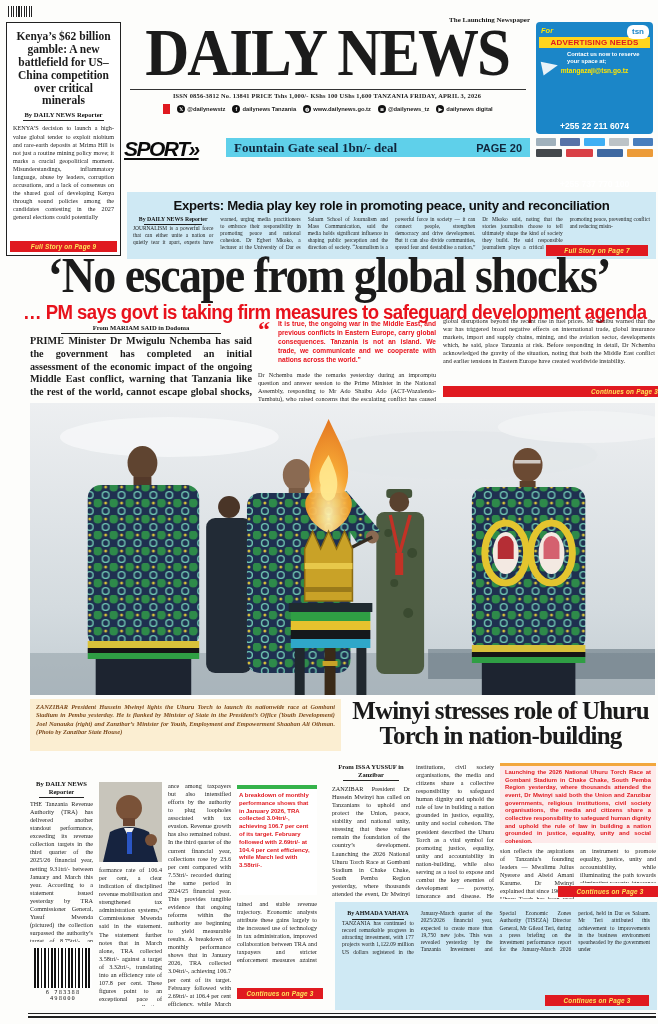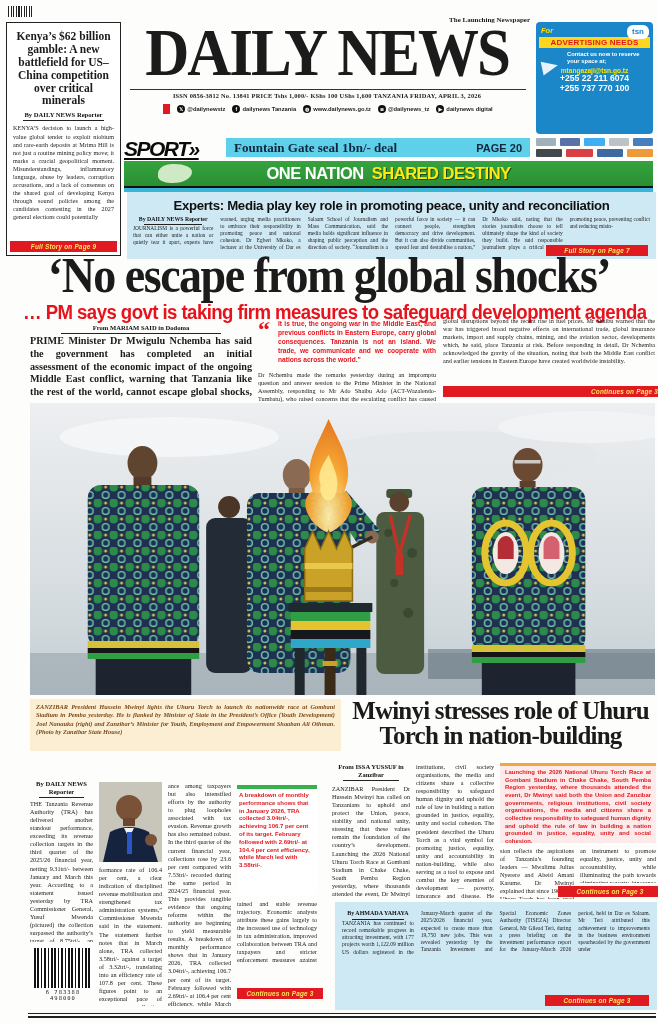--- a/index.html
+++ b/index.html
@@ -34,21 +34,21 @@
            align-items:center;justify-content:center;font:bold 5px "Liberation Sans",sans-serif;}
   .redsq{width:7px;height:10px;background:#e01a20;}
 
   
   #ad-box{left:536px;top:22px;width:117px;height:112px;background:#1b86c8;border-radius:4px;padding:4px 5px;box-sizing:border-box;}
   #ad-box .kick{color:#ffe400;font:italic bold 7.5px "Liberation Sans",sans-serif;}
   #ad-box .band{background:#ffd51e;color:#e01a20;font:bold 8px "Liberation Sans",sans-serif;
                 text-align:center;margin:2px -2px;padding:1px 8px;letter-spacing:.2px;}
   #ad-box .note{color:#fff;font:bold 5.8px "Liberation Sans",sans-serif;line-height:1.25;margin:3px 0 2px 26px;}
   #ad-box .mail{color:#ffe400;font:bold 6.6px "Liberation Sans",sans-serif;text-align:center;}
-  #ad-box .tel{color:#fff;font:bold 8.6px "Liberation Sans",sans-serif;text-align:center;line-height:1.15;}
+  #ad-box .tel{color:#fff;font:bold 8.6px "Liberation Sans",sans-serif;text-align:center;line-height:1.15;margin-top:48px;}
   #tsn-logo{position:absolute;right:4px;top:3px;width:22px;height:14px;background:#fff;border-radius:6px;
             color:#1b86c8;font:bold 8px "Liberation Sans",sans-serif;text-align:center;line-height:14px;}
   .plane{position:absolute;left:6px;top:38px;width:0;height:0;border-left:16px solid #e8f2f8;
          border-top:7px solid transparent;border-bottom:7px solid transparent;transform:rotate(-12deg);}
   #ad-logos{left:536px;top:138px;width:117px;height:26px;display:flex;flex-direction:column;gap:3px;}
   #ad-logos .row{display:flex;gap:4px;}
   #ad-logos .blk{height:8px;flex:1;border-radius:1px;opacity:.85;}
 
   
   #sport-label{left:124px;top:137px;width:100px;font:bold italic 21px "Liberation Sans",sans-serif;
@@ -203,25 +203,20 @@
       <span class="blk" style="background:#e98a15"></span>
     </div>
   </div>
 
   <div class="abs" id="sport-label">SPORT»</div>
   <div class="abs" id="sport-band">
     <span class="hl">Fountain Gate seal 1bn/- deal</span>
     <span class="pg">PAGE 20</span>
   </div>
 
-  <div class="abs" id="unity">
-    <span class="map"></span>
-    <span class="t1">ONE NATION</span>
-    <span class="t2">SHARED DESTINY</span>
-  </div>
 
   <div class="abs" id="experts">
     <div class="hl">Experts: Media play key role in promoting peace, unity and reconciliation</div>
     <div class="cols body55">
       <div class="byline">
         <span>By DAILY NEWS Reporter</span><span class="rule"></span>
       </div>
       <span>JOURNALISM is a powerful force that can either unite a nation or quietly tear it apart, experts have warned, urging media practitioners to embrace their responsibility in promoting peace and national cohesion. Dr Egbert Mkoko, a lecturer at the University of Dar es Salaam School of Journalism and Mass Communication, said the media holds significant influence in shaping public perception and the direction of society. “Journalism is a powerful force in society — it can connect people, strengthen democracy and drive development. But it can also divide communities, spread fear and destabilise a nation,” Dr Mkoko said, noting that the stories journalists choose to tell ultimately shape the kind of society they build. He said responsible journalism plays a critical role in promoting peace, preventing conflict and reducing misin-</span>
     </div>
     <div class="redband" id="experts-more">Full Story on Page 7</div>

